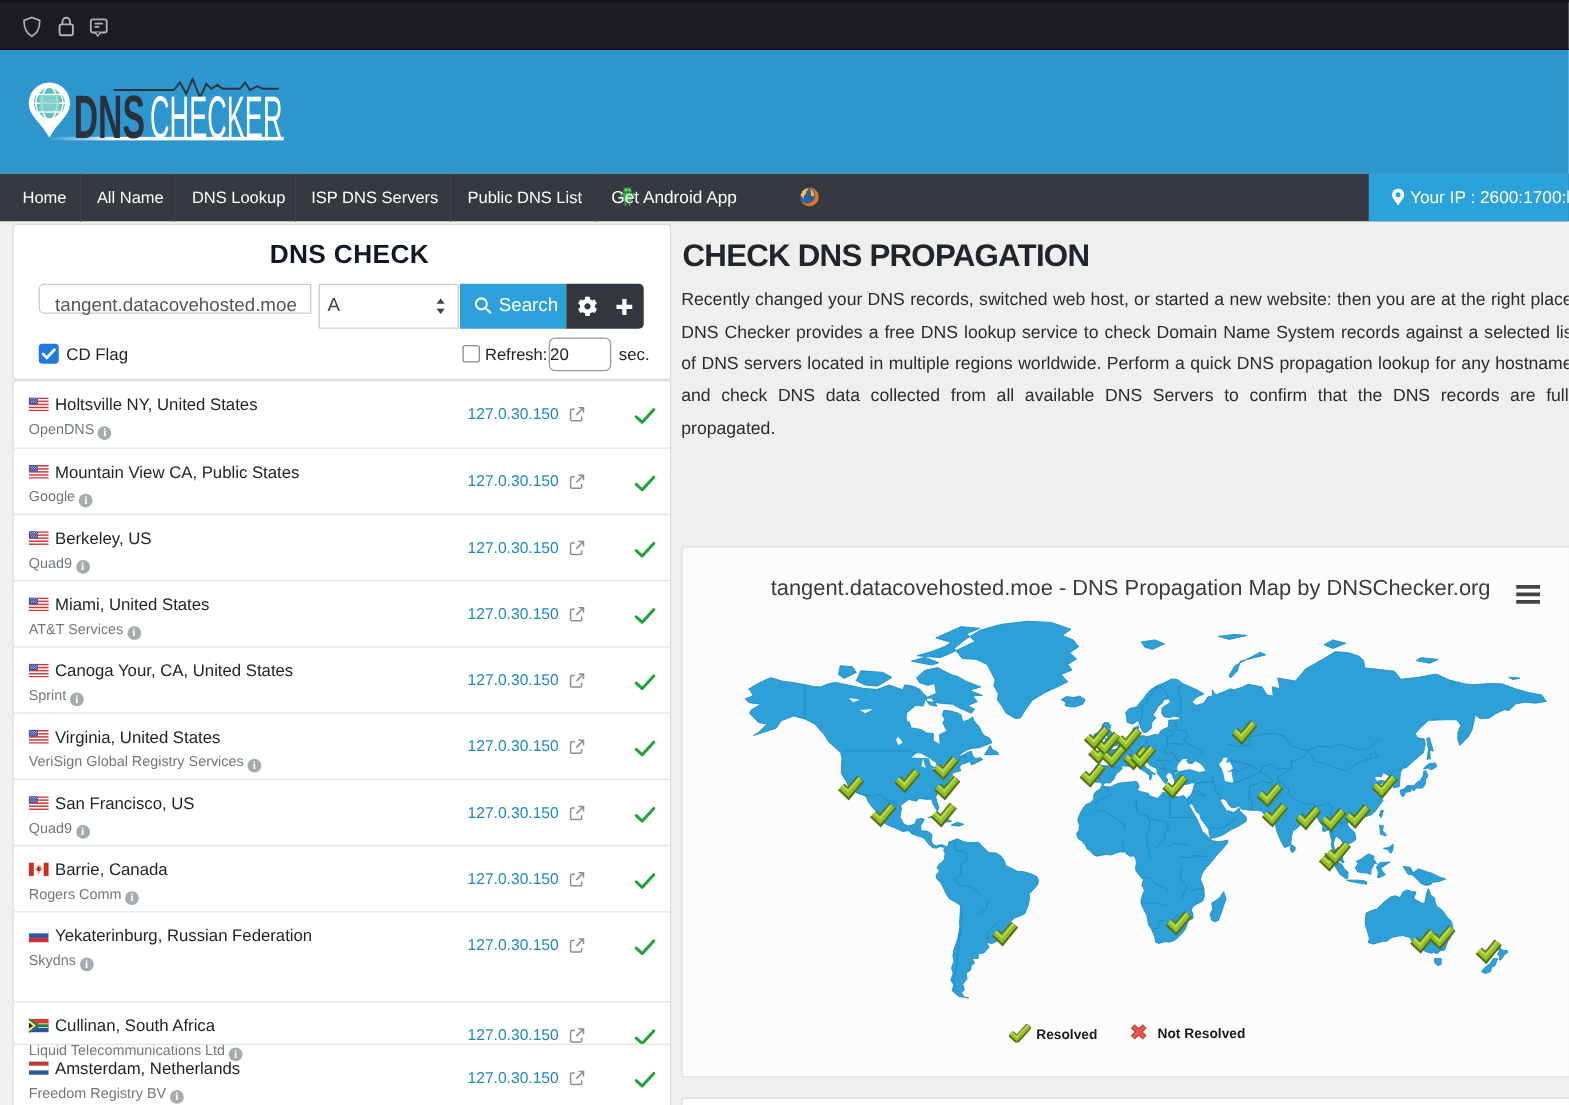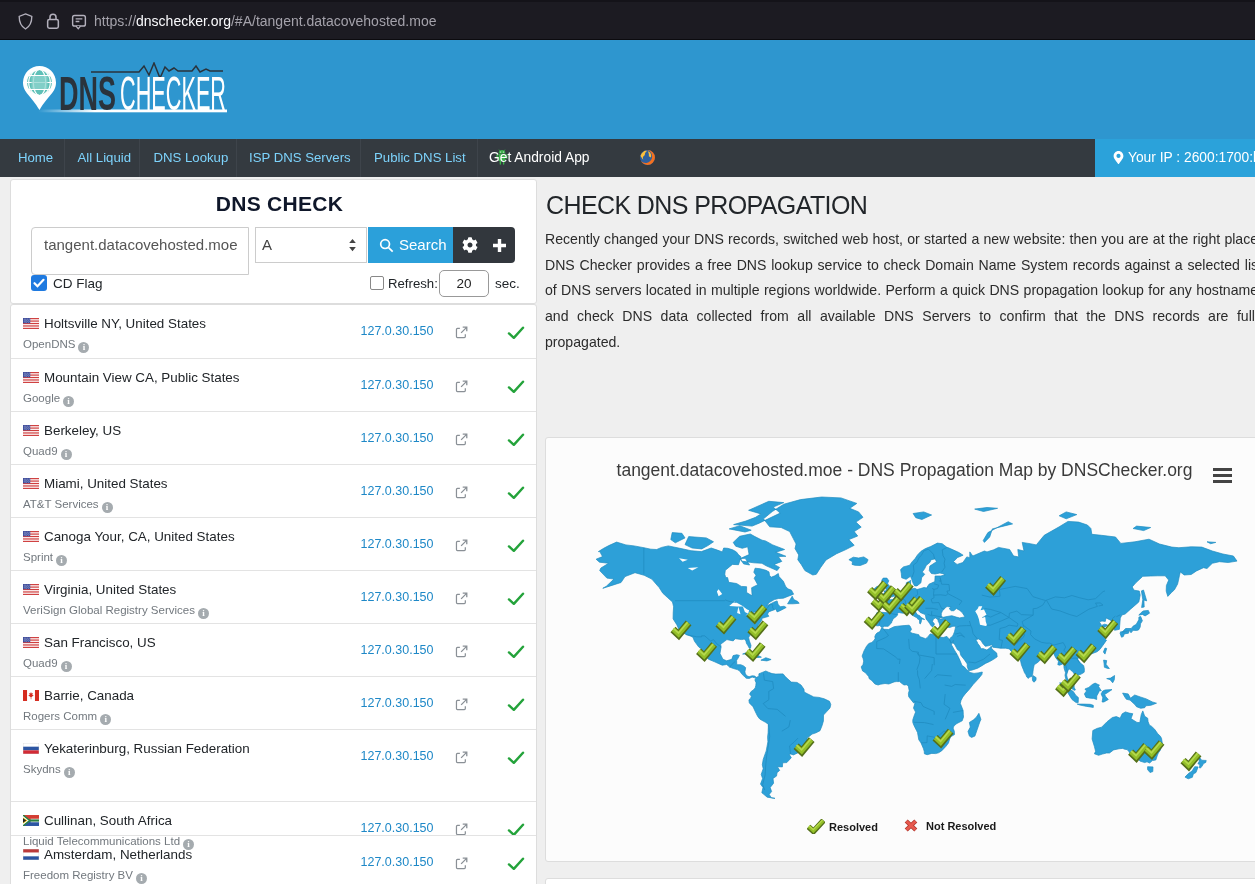--- a/index.html
+++ b/index.html
@@ -4,35 +4,35 @@
 body{font-family:"Liberation Sans",sans-serif;background:#efefef}
 #page{position:relative;width:1270px;height:884px;overflow:hidden}
 .abs{position:absolute}
 #urlbar{left:0;top:0;width:1270px;height:40px;background:#1c1b22;border-top:2px solid #141319;border-bottom:1px solid #0c0b0f}
 #urlbar svg{position:absolute;top:10px}
 #urltext{position:absolute;left:94px;top:11px;font-size:14px;color:#a4a2ab;letter-spacing:0}
 #urltext b{color:#fbfbfe;font-weight:normal}
 #header{left:0;top:40px;width:1270px;height:99px;background:#2e96cf}
 #nav{left:0;top:139px;width:1270px;height:38px;background:#343a40}
 .nsep{position:absolute;top:0;width:1px;height:38px;background:#24282c;border-right:1px solid #3e444b}
-.nitem{position:absolute;top:0;height:38px;line-height:38px;font-size:13.2px;color:#7dd3fc;white-space:nowrap}
+.nitem{position:absolute;top:0;height:38px;line-height:38px;font-size:13.2px;color:#ffffff;white-space:nowrap}
 .nwhite{color:#fff;font-size:13.8px}
 #yourip{position:absolute;left:1095px;top:0;width:175px;height:38px;background:#2ba2da;color:#fff;line-height:38px;font-size:13.8px;white-space:nowrap}
 .card{position:absolute;background:#fff;border:1px solid #ddd;border-radius:3px}
 #title-dns{left:16px;top:192px;width:527px;text-align:center;font-size:21px;font-weight:bold;color:#0f172a;letter-spacing:.3px}
 .row{position:absolute;left:0;width:525px;height:53px;border-top:1px solid #e3e3e3}
 .row.r0{border-top:none}
 .loc{position:absolute;left:33px;top:11px;font-size:13.4px;color:#212529}
 .prov{position:absolute;left:12px;top:33px;font-size:11.5px;color:#72787e}
 .flag{position:absolute;left:12px;top:13px;width:16px;height:11px}
-.ip{position:absolute;left:336px;top:19px;width:100px;text-align:center;font-size:12.5px;color:#1e88c7}
+.ip{position:absolute;left:336px;top:19px;width:100px;text-align:right;font-size:12.5px;color:#1e88c7}
 .ext{position:absolute;left:444px;top:20px}
 .chk{position:absolute;left:496px;top:21px}
 .info{display:inline-block;width:11px;height:11px;border-radius:50%;background:#a5abaf;color:#fff;font-size:9px;line-height:11px;text-align:center;vertical-align:-2px;margin-left:3px;font-weight:bold;font-family:"Liberation Serif",serif}
-#h1{left:546px;top:191px;font-size:25px;font-weight:normal;color:#212529;letter-spacing:-0.6px}
+#h1{left:546px;top:191px;font-size:25px;font-weight:bold;color:#212529;letter-spacing:-0.6px}
 .pline{position:absolute;left:545px;width:717px;font-size:14.1px;color:#2b2b2b;text-align:justify;text-align-last:justify}
 .pline.last{text-align-last:left}
 #mapcard{left:545px;top:437px;width:717px;height:425px;background:#fcfcfc}
 #maptitle{position:absolute;left:0;top:22px;width:717px;text-align:center;font-size:17.5px;color:#3a3a3a}
 #burger{position:absolute;left:667px;top:30px;width:19px}
 #burger div{height:3px;background:#444;margin-bottom:3px}
 .legend{position:absolute;top:381px;font-size:11px;font-weight:bold;color:#1a1a1a}
 </style></head><body>
 <div id="page">
 <div id="urlbar" class="abs">
@@ -41,21 +41,20 @@
       </svg>
 <svg style="left:45px" width="16" height="19" viewBox="0 0 24 28" fill="none" stroke="#b3b0bc" stroke-width="2.3">
         <rect x="4" y="11" width="16" height="13" rx="2.5"></rect>
         <path d="M7.5 11 V7.5 a4.5 4.5 0 0 1 9 0 V11"></path>
       </svg>
 <svg style="left:70px" width="18" height="19" viewBox="0 0 24 24" fill="none" stroke="#b3b0bc" stroke-width="1.9">
         <rect x="3.5" y="4" width="17" height="14" rx="2.5"></rect>
         <path d="M7.5 8.5 h9 M7.5 12 h5"></path>
         <path d="M8 18 l3 3.6 3-3.6" fill="#1c1b22" stroke-width="1.6"></path>
       </svg>
-<div id="urltext">https://<b>dnschecker.org</b>/#A/tangent.datacovehosted.moe</div>
 </div>
 <div id="header" class="abs">
       <svg style="position:absolute;left:20px;top:22px" width="215" height="58" viewBox="0 0 215 58">
 <defs>
           <linearGradient id="ul" x1="0" x2="1">
             <stop offset="0" stop-color="#fff" stop-opacity="0"></stop>
             <stop offset="0.3" stop-color="#fff"></stop>
             <stop offset="1" stop-color="#fff"></stop>
           </linearGradient>
         </defs>
@@ -74,21 +73,21 @@
 <text x="100" y="48" font-size="48" fill="#fff" textLength="106" lengthAdjust="spacingAndGlyphs">CHECKER</text>
 </svg>
     </div>
 <div id="nav" class="abs">
       <div class="nsep" style="left:64.4px"></div>
 <div class="nsep" style="left:139.3px"></div>
 <div class="nsep" style="left:236.1px"></div>
 <div class="nsep" style="left:359.5px"></div>
 <div class="nsep" style="left:477.1px"></div>
 <div class="nitem" style="left:18px">Home</div>
-<div class="nitem" style="left:77.5px">All Liquid</div>
+<div class="nitem" style="left:77.5px">All Name</div>
 <div class="nitem" style="left:153.5px">DNS Lookup</div>
 <div class="nitem" style="left:249px">ISP DNS Servers</div>
 <div class="nitem" style="left:374px">Public DNS List</div>
 <svg style="position:absolute;left:495px;top:9px" width="14" height="19" viewBox="0 0 24 32">
         <g fill="#3bb24a">
           <path d="M6.2 10 h11.6 v10.5 a1.5 1.5 0 0 1 -1.5 1.5 h-8.6 a1.5 1.5 0 0 1 -1.5 -1.5 z"></path>
           <path d="M6.2 9 a5.8 5.8 0 0 1 11.6 0 z"></path>
           <path d="M8.3 4.6 L6.9 2.5 M15.7 4.6 l1.4-2.1" stroke="#3bb24a" stroke-width="1.2"></path>
           <rect x="2.5" y="10" width="2.4" height="8.5" rx="1.2"></rect>
           <rect x="19.1" y="10" width="2.4" height="8.5" rx="1.2"></rect>
@@ -106,21 +105,21 @@
         <path d="M12 1.5 a10.5 10.5 0 0 1 10.5 10.5 a10.5 10.5 0 0 1 -10.5 10.5 c-4 0-7.5-2.2-9.3-5.5 a10 10 0 0 0 7.8 2.6 a9 9 0 0 0 8-9 c0-2-.6-3.8-1.6-5.3 a8 8 0 0 0-4.9-3.4 z" fill="#f4701f"></path>
         <path d="M12.3 3.2 c2.8.7 4.9 3.2 4.9 6.2 0 .9-.2 1.7-.5 2.5 l-2.9-1.6 c.6-2.6-.3-5.3-1.5-7.1z" fill="#fdbf3b"></path>
         <path d="M2.1 9.5 a10.5 10.5 0 0 1 5-6.5 c1.5-.6 3.2-.7 4.4-.2 -2.3 1.3-3.4 3.3-3.3 5.8 l-2.4 2.2 c-.6 1.5-.2 3.2.6 4.4 a6.5 6.5 0 0 1-2.5-3 c-1-.9-1.6-1.7-1.8-2.7z" fill="#fdbf3b"></path>
       </svg>
 <div id="yourip"><svg style="vertical-align:-2px;margin:0 4px 0 18px" width="11" height="13" viewBox="0 0 384 512" fill="#fff">
           <path d="M172.3 501.7C27 291 0 269.4 0 192 0 86 86 0 192 0s192 86 192 192c0 77.4-27 99-172.3 309.7-9.5 13.8-29.9 13.8-39.4 0zM192 272c44.2 0 80-35.8 80-80s-35.8-80-80-80-80 35.8-80 80 35.8 80 80 80z"></path>
         </svg>Your IP : 2600:1700:be</div>
     </div>
 <div class="card" id="searchcard" style="left:10px;top:179px;width:527px;height:125px"></div>
 <div class="abs" id="title-dns">DNS CHECK</div>
-<div class="abs" style="left:31px;top:227px;width:218px;height:48px;border:1px solid #ccc;border-radius:4px 0 0 4px;background:#fff;line-height:34px;padding-left:12px;font-size:15px;color:#555">tangent.datacovehosted.moe</div>
+<div class="abs" style="left:31px;top:227px;width:218px;height:24px;border:1px solid #ccc;border-radius:4px 0 0 4px;background:#fff;line-height:34px;padding-left:12px;font-size:15px;color:#555">tangent.datacovehosted.moe</div>
 <div class="abs" style="left:255px;top:227px;width:112px;height:36px;border:1px solid #ccc;background:#fff;line-height:34px;padding-left:6px;font-size:15px;color:#444">A
 <svg style="position:absolute;right:9px;top:10px" width="9" height="14" viewBox="0 0 10 16">
         <path d="M5,1 L8.8,5.8 H1.2 Z M5,15 L1.2,10.2 H8.8 Z" fill="#444"></path>
       </svg></div>
 <div class="abs" style="left:368px;top:227px;width:85px;height:36px;background:#2ba0da;color:#fff;font-size:15px;line-height:36px">
 <svg style="vertical-align:-3px;margin:0 5px 0 11px" width="15" height="15" viewBox="0 0 16 16" fill="none" stroke="#fff" stroke-width="1.8">
         <circle cx="6.5" cy="6.5" r="4.7"></circle>
         <path d="M10.2 10.2 L14.6 14.6"></path>
       </svg>Search</div>
 <div class="abs" style="left:453px;top:227px;width:62px;height:36px;background:#32373d;border-radius:0 4px 4px 0">
@@ -130,21 +129,21 @@
 <svg style="position:absolute;left:40px;top:12px" width="13" height="13" viewBox="0 0 13 13">
         <path d="M6.5,0 V13 M0,6.5 H13" stroke="#fff" stroke-width="3.4"></path>
       </svg>
     </div>
 <div class="abs" style="left:31px;top:275px;width:16px;height:16px;background:#1f7ae0;border-radius:3px"><svg width="16" height="16" viewBox="0 0 16 16">
         <path d="M3.5,8.2 L6.5,11.2 L12.5,4.8" fill="none" stroke="#fff" stroke-width="2.2" stroke-linecap="round"></path>
       </svg></div>
 <div class="abs" style="left:53px;top:276px;font-size:13.5px;color:#212529">CD Flag</div>
 <div class="abs" style="left:370px;top:276px;width:14px;height:14px;border:1.5px solid #888;border-radius:2px;background:#fff"></div>
 <div class="abs" style="left:388px;top:276px;font-size:13.2px;color:#212529">Refresh:</div>
-<div class="abs" style="left:439px;top:270px;width:50px;height:27px;border:1px solid #999;border-radius:5px;background:#fff;text-align:center;line-height:25px;font-size:13.5px;color:#222">20</div>
+<div class="abs" style="left:439px;top:270px;width:50px;height:27px;border:1px solid #999;border-radius:5px;background:#fff;text-align:left;line-height:25px;font-size:13.5px;color:#222">20</div>
 <div class="abs" style="left:495px;top:276px;font-size:13.5px;color:#212529">sec.</div>
 <div class="card" id="listcard" style="left:10px;top:304px;width:527px;height:730px">
 <div class="row r0" style="top:0px">
         <svg class="flag" viewBox="0 0 19 13">
           <rect width="19" height="13" fill="#fff"></rect>
           <g fill="#cf3e3e">
             <rect y="0" width="19" height="1.45"></rect>
             <rect y="2.9" width="19" height="1.45"></rect>
             <rect y="5.8" width="19" height="1.45"></rect>
             <rect y="8.7" width="19" height="1.45"></rect>

